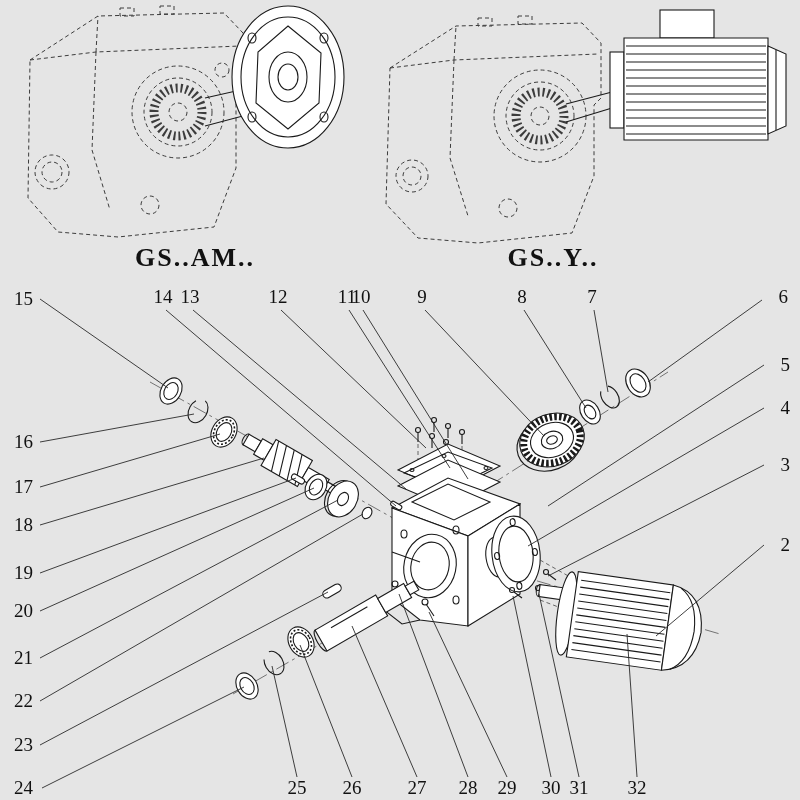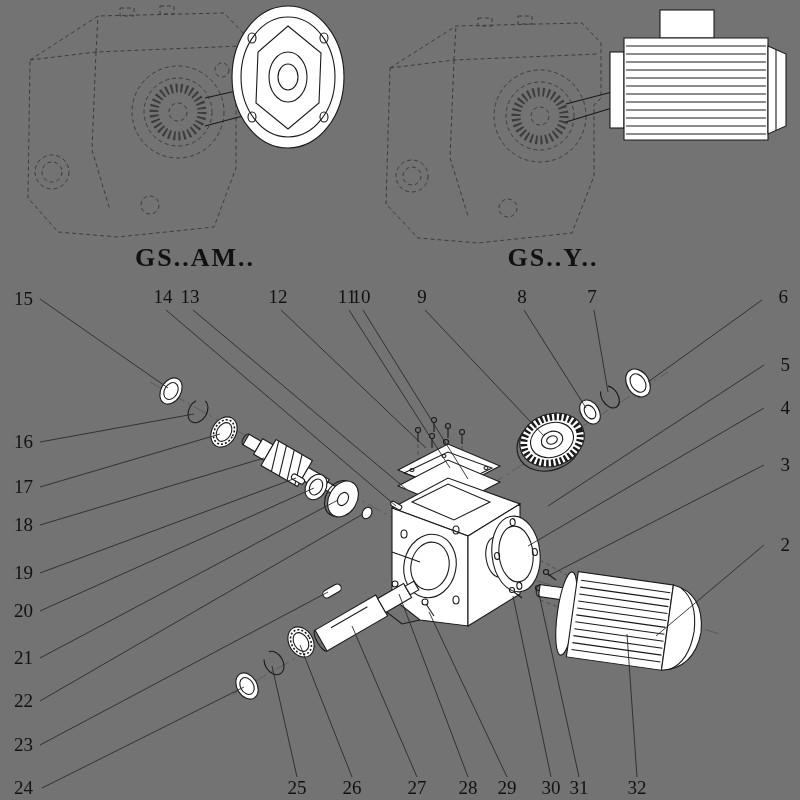--- a/index.html
+++ b/index.html
@@ -1,16 +1,16 @@
 <!DOCTYPE html>
 <html><head>
 <meta charset="utf-8">
 <style>
   html,body{margin:0;padding:0;background:#ffffff;}
-  .page{width:800px;height:800px;position:relative;background:#737373;overflow:hidden;}
+  .page{width:800px;height:800px;position:relative;background:#e5e5e5;overflow:hidden;}
   svg{display:block;}
   
   .phantom *{stroke:#3c3c3c;stroke-width:1;fill:none;stroke-dasharray:4 3;}
   .phantom .spline{stroke-width:9;stroke-dasharray:2 3;}
   
   .solid *{stroke:#1a1a1a;stroke-width:1.1;fill:none;}
   .solid .f{fill:#ffffff;}
   .balls{stroke-dasharray:2 2;stroke-width:1.6;}
   .gap{stroke-dasharray:42 10;}
   .teeth{stroke-width:7;stroke-dasharray:2.5 2.2;fill:none;}

